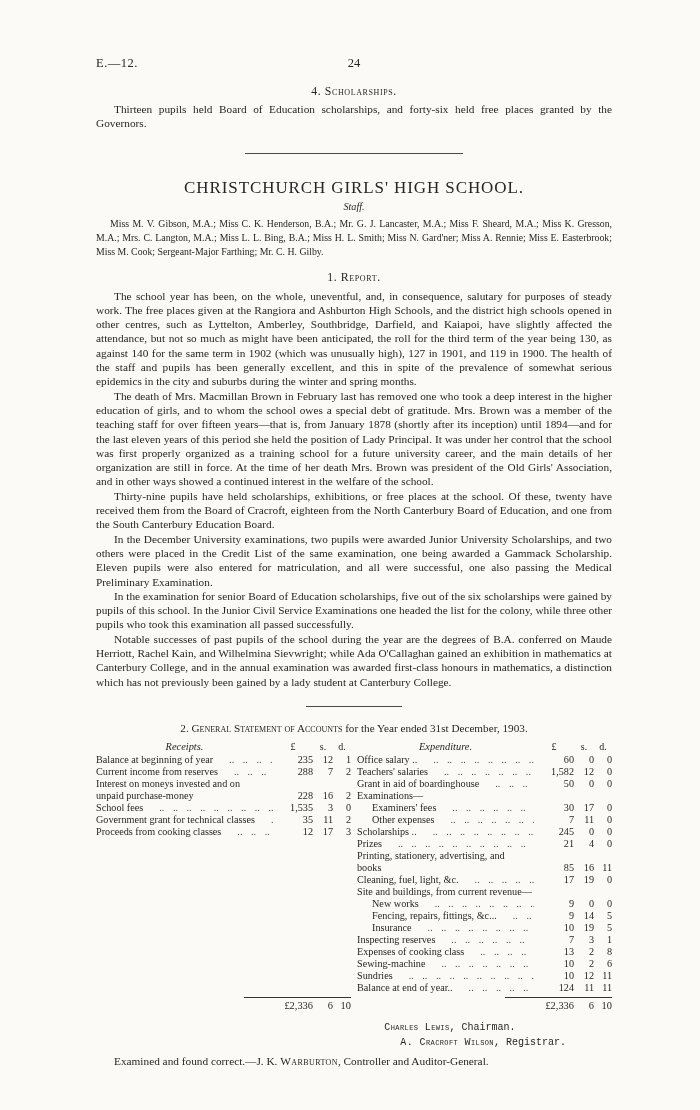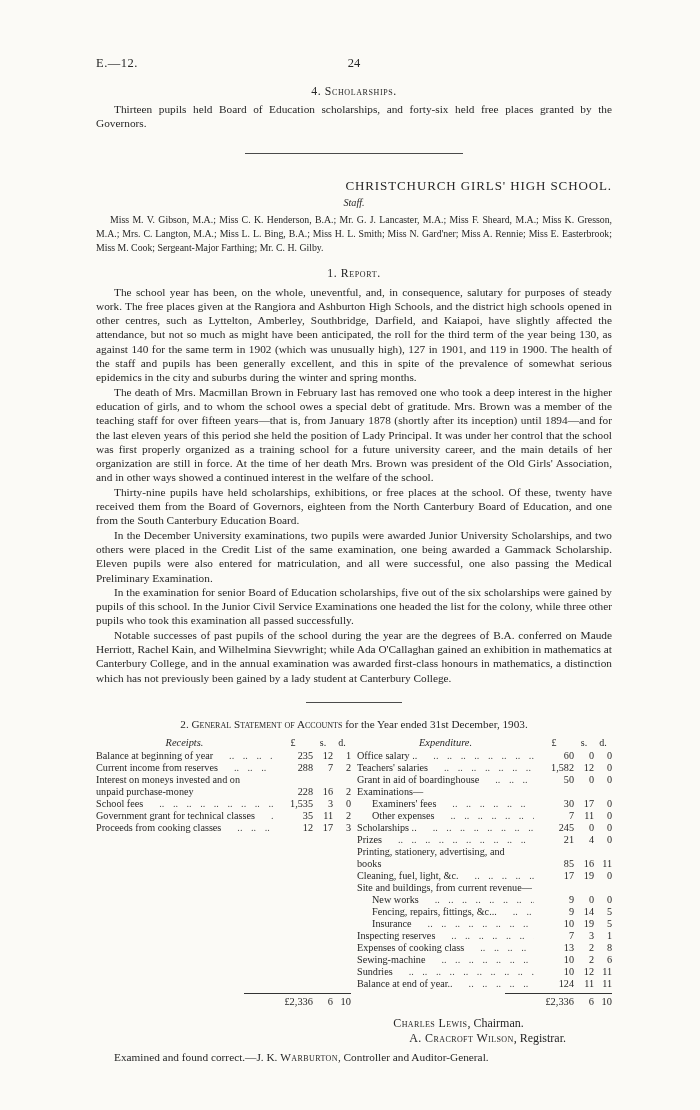--- a/index.html
+++ b/index.html
@@ -29,22 +29,22 @@
   .body-text {
     margin: 0; font-size: 11.3px; line-height: 14.3px;
     text-align: justify; text-indent: 18px;
   }
 
   .rule { border: 0; border-top: 1px solid #4a4a4a; }
   .rule-long { width: 218px; margin: 22px auto 0; }
   .rule-short { width: 96px; margin: 17px auto 0; }
 
   .school-title {
-    margin: 24px 0 0; font-weight: normal; font-size: 13px;
-    text-align: right; letter-spacing: .9px;
+    margin: 24px 0 0; font-weight: normal; font-size: 17px;
+    text-align: center; letter-spacing: .9px;
   }
   .staff-head { margin-top: 3px; text-align: center; font-style: italic; font-size: 10.2px; }
   .staff-list {
     margin: 5px 0 0; font-size: 9.8px; line-height: 14px;
     text-align: justify; text-indent: 14px;
   }
 
   .report-head { margin: 11px 0 4px; }
 
   .acct-head { margin: 15px 0 7px; font-weight: normal; font-size: 11.2px; text-align: center; }
@@ -68,21 +68,21 @@
   }
   td.amt { text-align: right; }
 
   .total-row { display: flex; margin-top: auto; padding-top: 3px; font-size: 10.4px; }
   .total-spacer { width: 148px; }
   .total-amts { flex: 1; display: flex; border-top: 1px solid #333; padding-top: 2px; }
   .t-p { flex: 1; text-align: right; }
   .t-s { width: 20px; text-align: right; }
   .t-d { width: 18px; text-align: right; }
 
-  .signatures { margin: 9px 46px 0 auto; width: fit-content; font-size: 12px; line-height: 15px; }
+  .signatures { margin: 9px 46px 0 auto; width: fit-content; font-size: 10px; line-height: 15px; font-family: Liberation Mono, monospace; }
   .sig-2 { padding-left: 16px; }
   .name { font-variant: small-caps; letter-spacing: .4px; }
 
   .audit-line { margin: 5px 0 0; font-size: 11.3px; text-indent: 18px; }
 </style>
 </head>
 <body>
 
 <div class="page">
 
@@ -101,21 +101,21 @@
   <section>
     <h2 class="school-title">CHRISTCHURCH GIRLS' HIGH SCHOOL.</h2>
     <div class="staff-head">Staff.</div>
     <p class="staff-list">Miss M. V. Gibson, M.A.; Miss C. K. Henderson, B.A.; Mr. G. J. Lancaster, M.A.; Miss F. Sheard, M.A.; Miss K. Gresson, M.A.; Mrs. C. Langton, M.A.; Miss L. L. Bing, B.A.; Miss H. L. Smith; Miss N. Gard'ner; Miss A. Rennie; Miss E. Easterbrook; Miss M. Cook; Sergeant-Major Farthing; Mr. C. H. Gilby.</p>
   </section>
 
   <section>
     <h3 class="sec-head sc report-head">1. Report.</h3>
     <p class="body-text">The school year has been, on the whole, uneventful, and, in consequence, salutary for purposes of steady work.  The free places given at the Rangiora and Ashburton High Schools, and the district high schools opened in other centres, such as Lyttelton, Amberley, Southbridge, Darfield, and Kaiapoi, have slightly affected the attendance, but not so much as might have been anticipated, the roll for the third term of the year being 130, as against 140 for the same term in 1902 (which was unusually high), 127 in 1901, and 119 in 1900.  The health of the staff and pupils has been generally excellent, and this in spite of the prevalence of somewhat serious epidemics in the city and suburbs during the winter and spring months.</p>
     <p class="body-text">The death of Mrs. Macmillan Brown in February last has removed one who took a deep interest in the higher education of girls, and to whom the school owes a special debt of gratitude.  Mrs. Brown was a member of the teaching staff for over fifteen years—that is, from January 1878 (shortly after its inception) until 1894—and for the last eleven years of this period she held the position of Lady Principal. It was under her control that the school was first properly organized as a training school for a future university career, and the main details of her organization are still in force.  At the time of her death Mrs. Brown was president of the Old Girls' Association, and in other ways showed a continued interest in the welfare of the school.</p>
-    <p class="body-text">Thirty-nine pupils have held scholarships, exhibitions, or free places at the school.  Of these, twenty have received them from the Board of Governors, eighteen from the North Canterbury Board of Education, and one from the South Canterbury Education Board.</p>
+    <p class="body-text">Thirty-nine pupils have held scholarships, exhibitions, or free places at the school.  Of these, twenty have received them from the Board of Cracroft, eighteen from the North Canterbury Board of Education, and one from the South Canterbury Education Board.</p>
     <p class="body-text">In the December University examinations, two pupils were awarded Junior University Scholarships, and two others were placed in the Credit List of the same examination, one being awarded a Gammack Scholarship.  Eleven pupils were also entered for matriculation, and all were successful, one also passing the Medical Preliminary Examination.</p>
     <p class="body-text">In the examination for senior Board of Education scholarships, five out of the six scholarships were gained by pupils of this school.  In the Junior Civil Service Examinations one headed the list for the colony, while three other pupils who took this examination all passed successfully.</p>
     <p class="body-text">Notable successes of past pupils of the school during the year are the degrees of B.A. conferred on Maude Herriott, Rachel Kain, and Wilhelmina Sievwright; while Ada O'Callaghan gained an exhibition in mathematics at Canterbury College, and in the annual examination was awarded first-class honours in mathematics, a distinction which has not previously been gained by a lady student at Canterbury College.</p>
   </section>
 
   <hr class="rule rule-short">
 
   <section>
     <h3 class="acct-head"><span class="sc">2. General Statement of Accounts</span><span> for the Year ended 31st December, 1903.</span></h3>
 

